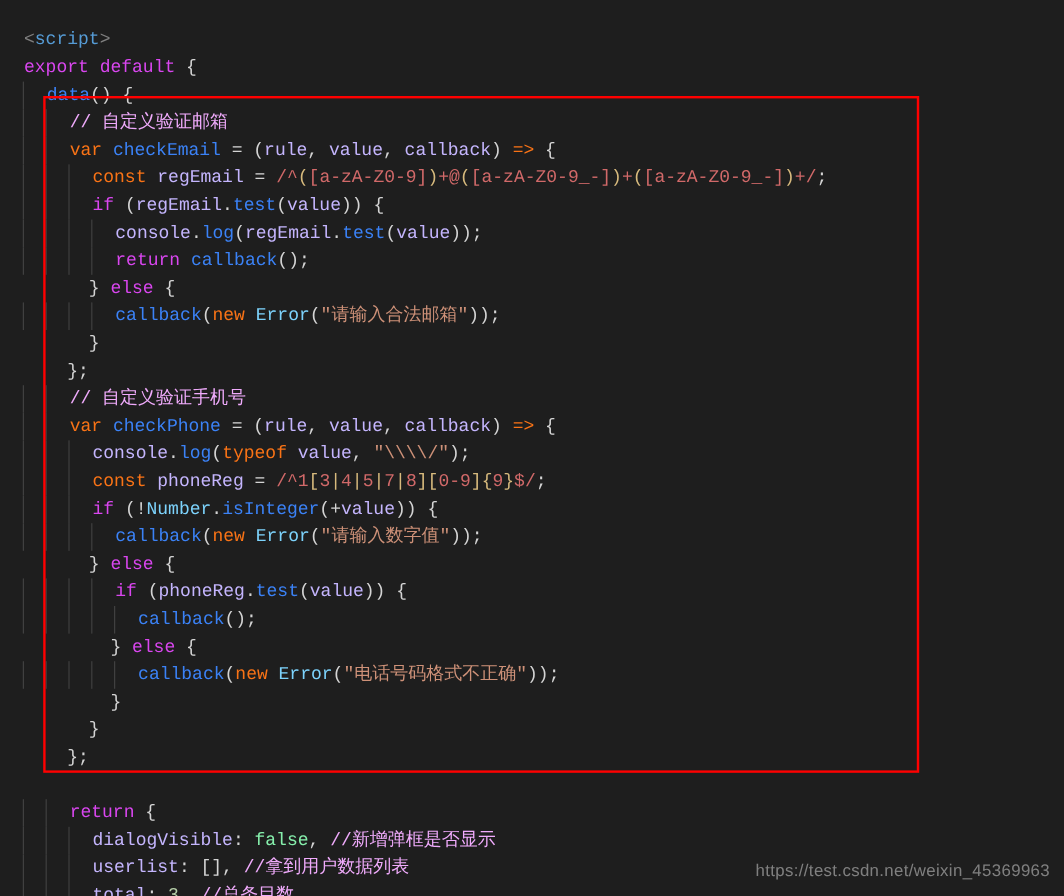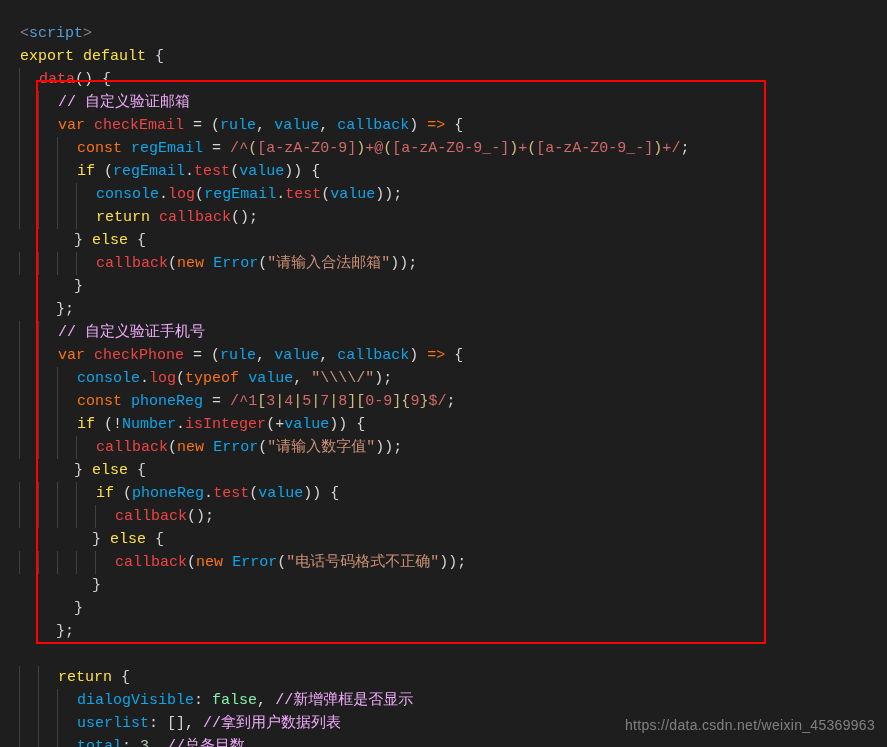--- a/index.html
+++ b/index.html
@@ -8,32 +8,32 @@
   .line{height:23px}
   .indent-guide{border-left:1px solid #404040;display:inline-block;height:23px;vertical-align:top;
     position:relative;margin-left:-1px;padding-left:1px}
   .highlight-box{position:absolute;border:2px solid #ff0000;pointer-events:none;
     left:36px;top:80px;width:726px;height:560px}
   .watermark{position:absolute;right:12px;bottom:14px;color:#cfcfcf;font-family:Arial,sans-serif;
     font-size:14px;letter-spacing:.3px;opacity:.55;pointer-events:none}
 
   
   .tk-kw{color:#f97316}        
-  .tk-ctrl{color:#fde047}      
-  .tk-fn{color:#ef4444}        
-  .tk-var{color:#0ea5e9}
-  .tk-cls{color:#0ea5e9}       
+  .tk-ctrl{color:#d946ef}      
+  .tk-fn{color:#3b82f6}        
+  .tk-var{color:#c4b5fd}
+  .tk-cls{color:#7dd3fc}       
   .tk-str{color:#ce9178}       
   .tk-num{color:#b5cea8}       
   .tk-cmt{color:#f0abfc}       
   .tk-re{color:#d16969}        
   .tk-reesc{color:#d7ba7d}
   .tk-punc{color:#d4d4d4}
   .tk-tag{color:#808080}       
   .tk-tagname{color:#569cd6}
   .tk-bool{color:#86efac}
 </style>
 </head>
 <body>
 
 <div class="editor" id="editor"><div class="line"><span class="tk-tag">&lt;</span><span class="tk-tagname">script</span><span class="tk-tag">&gt;</span></div><div class="line"><span class="tk-ctrl">export</span><span class="tk-punc"> </span><span class="tk-ctrl">default</span><span class="tk-punc"> {</span></div><div class="line"><span class="indent-guide">  </span><span class="tk-fn">data</span><span class="tk-punc">() {</span></div><div class="line"><span class="indent-guide">  </span><span class="indent-guide">  </span><span class="tk-cmt">// 自定义验证邮箱</span></div><div class="line"><span class="indent-guide">  </span><span class="indent-guide">  </span><span class="tk-kw">var</span><span class="tk-punc"> </span><span class="tk-fn">checkEmail</span><span class="tk-punc"> = (</span><span class="tk-var">rule</span><span class="tk-punc">, </span><span class="tk-var">value</span><span class="tk-punc">, </span><span class="tk-var">callback</span><span class="tk-punc">) </span><span class="tk-kw">=&gt;</span><span class="tk-punc"> {</span></div><div class="line"><span class="indent-guide">  </span><span class="indent-guide">  </span><span class="indent-guide">  </span><span class="tk-kw">const</span><span class="tk-punc"> </span><span class="tk-var">regEmail</span><span class="tk-punc"> = </span><span class="tk-re">/</span><span class="tk-re">^</span><span class="tk-reesc">(</span><span class="tk-re">[a-zA-Z0-9]</span><span class="tk-reesc">)</span><span class="tk-re">+@</span><span class="tk-reesc">(</span><span class="tk-re">[a-zA-Z0-9_-]</span><span class="tk-reesc">)</span><span class="tk-re">+</span><span class="tk-reesc">(</span><span class="tk-re">[a-zA-Z0-9_-]</span><span class="tk-reesc">)</span><span class="tk-re">+</span><span class="tk-re">/</span><span class="tk-punc">;</span></div><div class="line"><span class="indent-guide">  </span><span class="indent-guide">  </span><span class="indent-guide">  </span><span class="tk-ctrl">if</span><span class="tk-punc"> (</span><span class="tk-var">regEmail</span><span class="tk-punc">.</span><span class="tk-fn">test</span><span class="tk-punc">(</span><span class="tk-var">value</span><span class="tk-punc">)) {</span></div><div class="line"><span class="indent-guide">  </span><span class="indent-guide">  </span><span class="indent-guide">  </span><span class="indent-guide">  </span><span class="tk-var">console</span><span class="tk-punc">.</span><span class="tk-fn">log</span><span class="tk-punc">(</span><span class="tk-var">regEmail</span><span class="tk-punc">.</span><span class="tk-fn">test</span><span class="tk-punc">(</span><span class="tk-var">value</span><span class="tk-punc">));</span></div><div class="line"><span class="indent-guide">  </span><span class="indent-guide">  </span><span class="indent-guide">  </span><span class="indent-guide">  </span><span class="tk-ctrl">return</span><span class="tk-punc"> </span><span class="tk-fn">callback</span><span class="tk-punc">();</span></div><div class="line"><span class="tk-punc">      } </span><span class="tk-ctrl">else</span><span class="tk-punc"> {</span></div><div class="line"><span class="indent-guide">  </span><span class="indent-guide">  </span><span class="indent-guide">  </span><span class="indent-guide">  </span><span class="tk-fn">callback</span><span class="tk-punc">(</span><span class="tk-kw">new</span><span class="tk-punc"> </span><span class="tk-cls">Error</span><span class="tk-punc">(</span><span class="tk-str">"请输入合法邮箱"</span><span class="tk-punc">));</span></div><div class="line"><span class="tk-punc">      }</span></div><div class="line"><span class="tk-punc">    };</span></div><div class="line"><span class="indent-guide">  </span><span class="indent-guide">  </span><span class="tk-cmt">// 自定义验证手机号</span></div><div class="line"><span class="indent-guide">  </span><span class="indent-guide">  </span><span class="tk-kw">var</span><span class="tk-punc"> </span><span class="tk-fn">checkPhone</span><span class="tk-punc"> = (</span><span class="tk-var">rule</span><span class="tk-punc">, </span><span class="tk-var">value</span><span class="tk-punc">, </span><span class="tk-var">callback</span><span class="tk-punc">) </span><span class="tk-kw">=&gt;</span><span class="tk-punc"> {</span></div><div class="line"><span class="indent-guide">  </span><span class="indent-guide">  </span><span class="indent-guide">  </span><span class="tk-var">console</span><span class="tk-punc">.</span><span class="tk-fn">log</span><span class="tk-punc">(</span><span class="tk-kw">typeof</span><span class="tk-punc"> </span><span class="tk-var">value</span><span class="tk-punc">, </span><span class="tk-str">"\\\\/"</span><span class="tk-punc">);</span></div><div class="line"><span class="indent-guide">  </span><span class="indent-guide">  </span><span class="indent-guide">  </span><span class="tk-kw">const</span><span class="tk-punc"> </span><span class="tk-var">phoneReg</span><span class="tk-punc"> = </span><span class="tk-re">/</span><span class="tk-re">^1</span><span class="tk-reesc">[</span><span class="tk-re">3</span><span class="tk-reesc">|</span><span class="tk-re">4</span><span class="tk-reesc">|</span><span class="tk-re">5</span><span class="tk-reesc">|</span><span class="tk-re">7</span><span class="tk-reesc">|</span><span class="tk-re">8</span><span class="tk-reesc">]</span><span class="tk-reesc">[</span><span class="tk-re">0-9</span><span class="tk-reesc">]</span><span class="tk-reesc">{</span><span class="tk-re">9</span><span class="tk-reesc">}</span><span class="tk-re">$</span><span class="tk-re">/</span><span class="tk-punc">;</span></div><div class="line"><span class="indent-guide">  </span><span class="indent-guide">  </span><span class="indent-guide">  </span><span class="tk-ctrl">if</span><span class="tk-punc"> (!</span><span class="tk-cls">Number</span><span class="tk-punc">.</span><span class="tk-fn">isInteger</span><span class="tk-punc">(+</span><span class="tk-var">value</span><span class="tk-punc">)) {</span></div><div class="line"><span class="indent-guide">  </span><span class="indent-guide">  </span><span class="indent-guide">  </span><span class="indent-guide">  </span><span class="tk-fn">callback</span><span class="tk-punc">(</span><span class="tk-kw">new</span><span class="tk-punc"> </span><span class="tk-cls">Error</span><span class="tk-punc">(</span><span class="tk-str">"请输入数字值"</span><span class="tk-punc">));</span></div><div class="line"><span class="tk-punc">      } </span><span class="tk-ctrl">else</span><span class="tk-punc"> {</span></div><div class="line"><span class="indent-guide">  </span><span class="indent-guide">  </span><span class="indent-guide">  </span><span class="indent-guide">  </span><span class="tk-ctrl">if</span><span class="tk-punc"> (</span><span class="tk-var">phoneReg</span><span class="tk-punc">.</span><span class="tk-fn">test</span><span class="tk-punc">(</span><span class="tk-var">value</span><span class="tk-punc">)) {</span></div><div class="line"><span class="indent-guide">  </span><span class="indent-guide">  </span><span class="indent-guide">  </span><span class="indent-guide">  </span><span class="indent-guide">  </span><span class="tk-fn">callback</span><span class="tk-punc">();</span></div><div class="line"><span class="tk-punc">        } </span><span class="tk-ctrl">else</span><span class="tk-punc"> {</span></div><div class="line"><span class="indent-guide">  </span><span class="indent-guide">  </span><span class="indent-guide">  </span><span class="indent-guide">  </span><span class="indent-guide">  </span><span class="tk-fn">callback</span><span class="tk-punc">(</span><span class="tk-kw">new</span><span class="tk-punc"> </span><span class="tk-cls">Error</span><span class="tk-punc">(</span><span class="tk-str">"电话号码格式不正确"</span><span class="tk-punc">));</span></div><div class="line"><span class="tk-punc">        }</span></div><div class="line"><span class="tk-punc">      }</span></div><div class="line"><span class="tk-punc">    };</span></div><div class="line">&nbsp;</div><div class="line"><span class="indent-guide">  </span><span class="indent-guide">  </span><span class="tk-ctrl">return</span><span class="tk-punc"> {</span></div><div class="line"><span class="indent-guide">  </span><span class="indent-guide">  </span><span class="indent-guide">  </span><span class="tk-var">dialogVisible</span><span class="tk-punc">: </span><span class="tk-bool">false</span><span class="tk-punc">, </span><span class="tk-cmt">//新增弹框是否显示</span></div><div class="line"><span class="indent-guide">  </span><span class="indent-guide">  </span><span class="indent-guide">  </span><span class="tk-var">userlist</span><span class="tk-punc">: [], </span><span class="tk-cmt">//拿到用户数据列表</span></div><div class="line"><span class="indent-guide">  </span><span class="indent-guide">  </span><span class="indent-guide">  </span><span class="tk-var">total</span><span class="tk-punc">: </span><span class="tk-num">3</span><span class="tk-punc">, </span><span class="tk-cmt">//总条目数</span></div></div>
 <div class="highlight-box"></div>
-<div class="watermark">https://data.csdn.net/weixin_45369963</div>
+<div class="watermark">https://test.csdn.net/weixin_45369963</div>
 
 </body></html>

